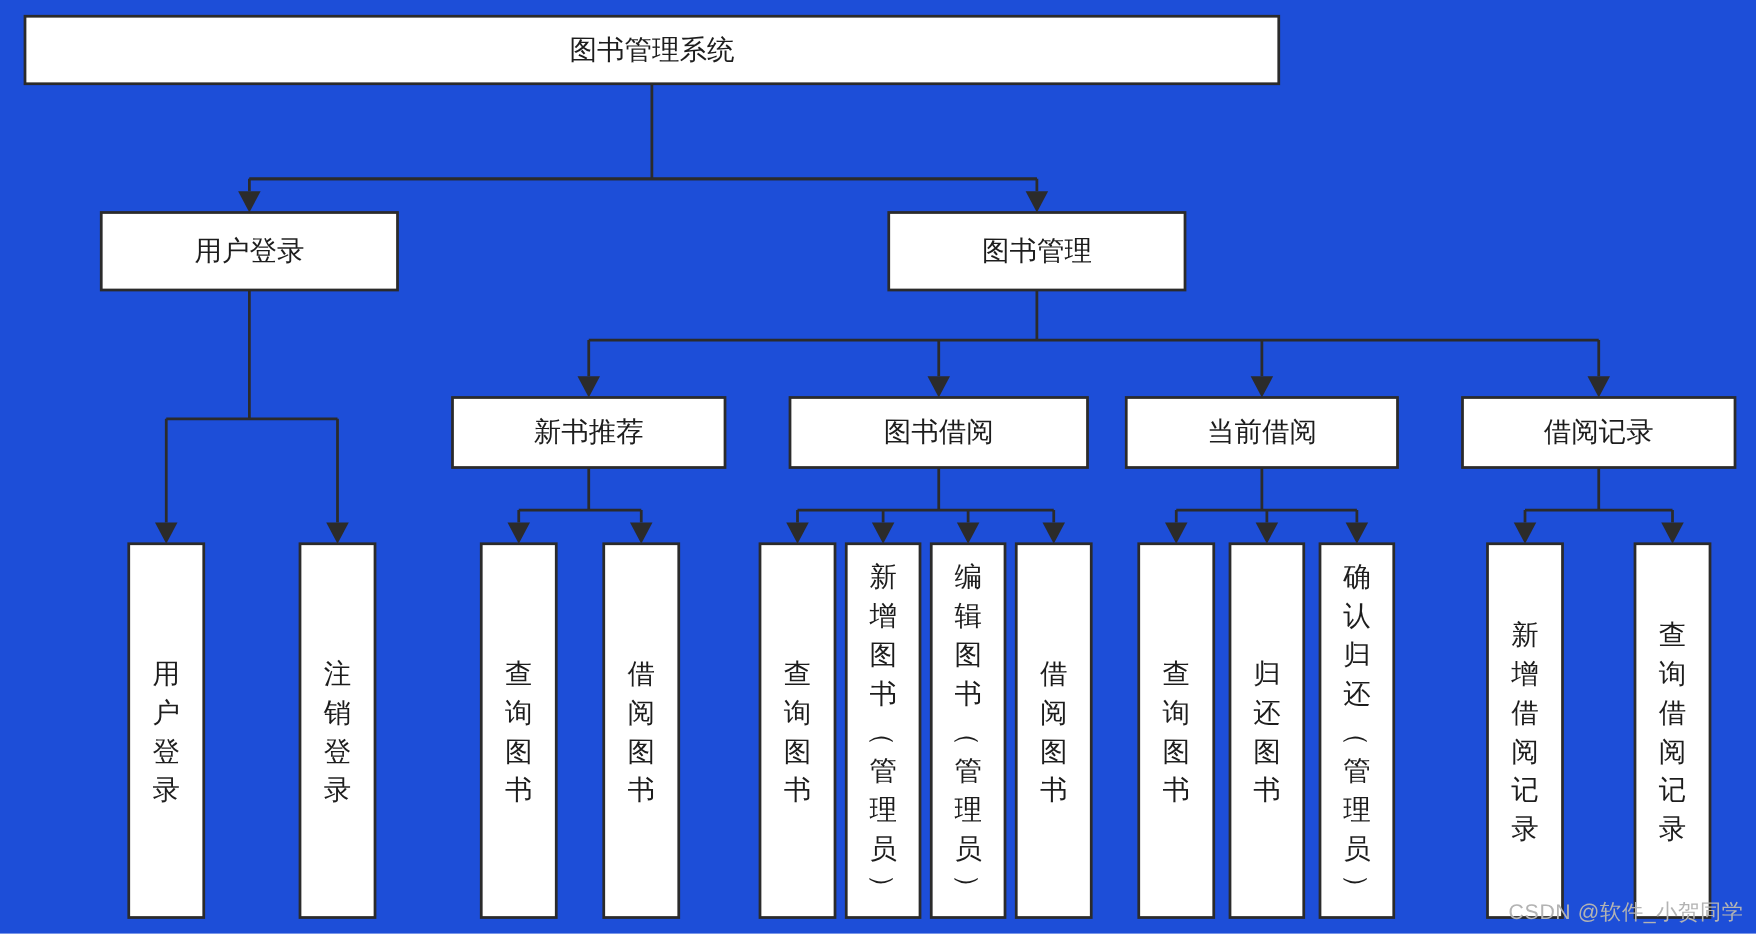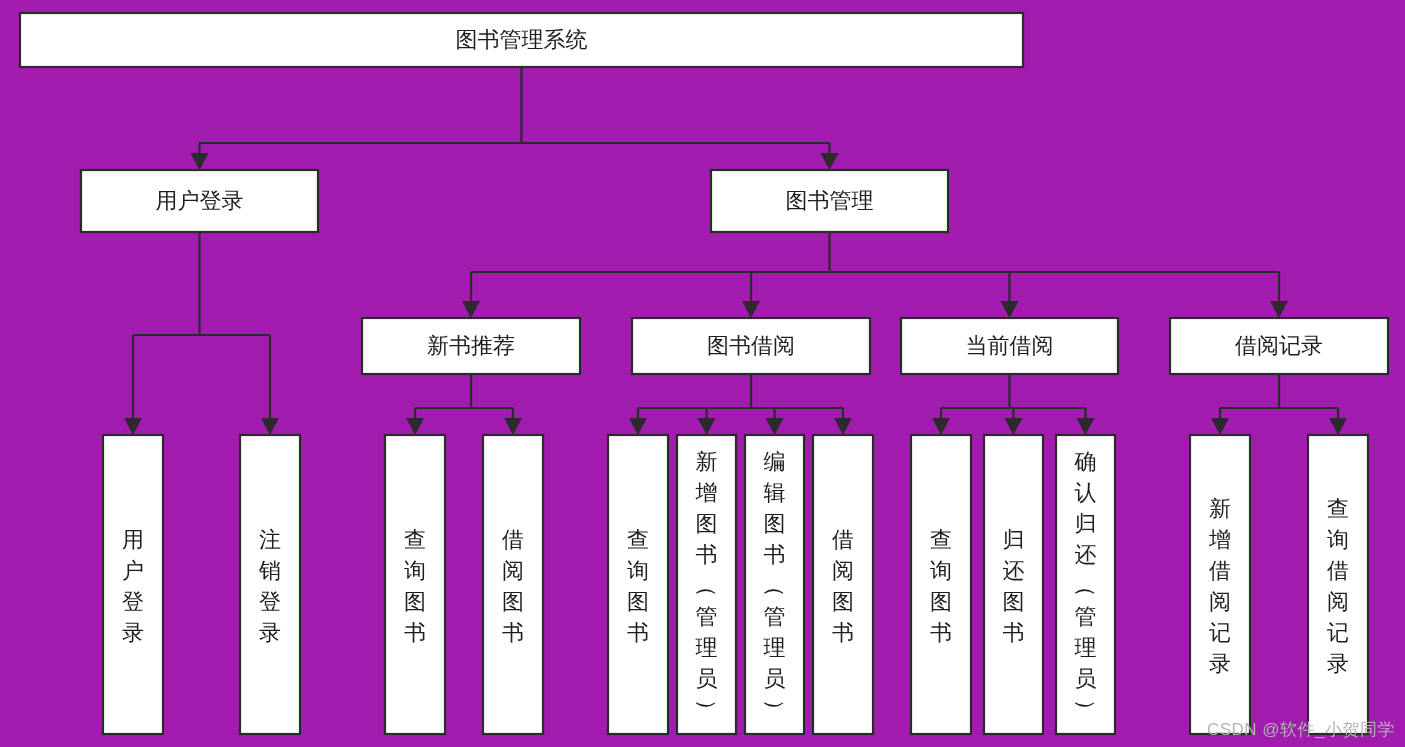--- a/index.html
+++ b/index.html
@@ -5,21 +5,21 @@
   html, body {
     margin: 0;
     padding: 0;
     background: #ffffff;
     font-family: "Liberation Sans", "DejaVu Sans", sans-serif;
   }
   #page {
     position: relative;
     width: 1405px;
     height: 747px;
-    background: #a21caf;
+    background: #1d4ed8;
     overflow: hidden;
   }
   svg.diagram {
     position: absolute;
     left: 0;
     top: 0;
     width: 1405px;
     height: 747px;
   }
   .box-rect {

